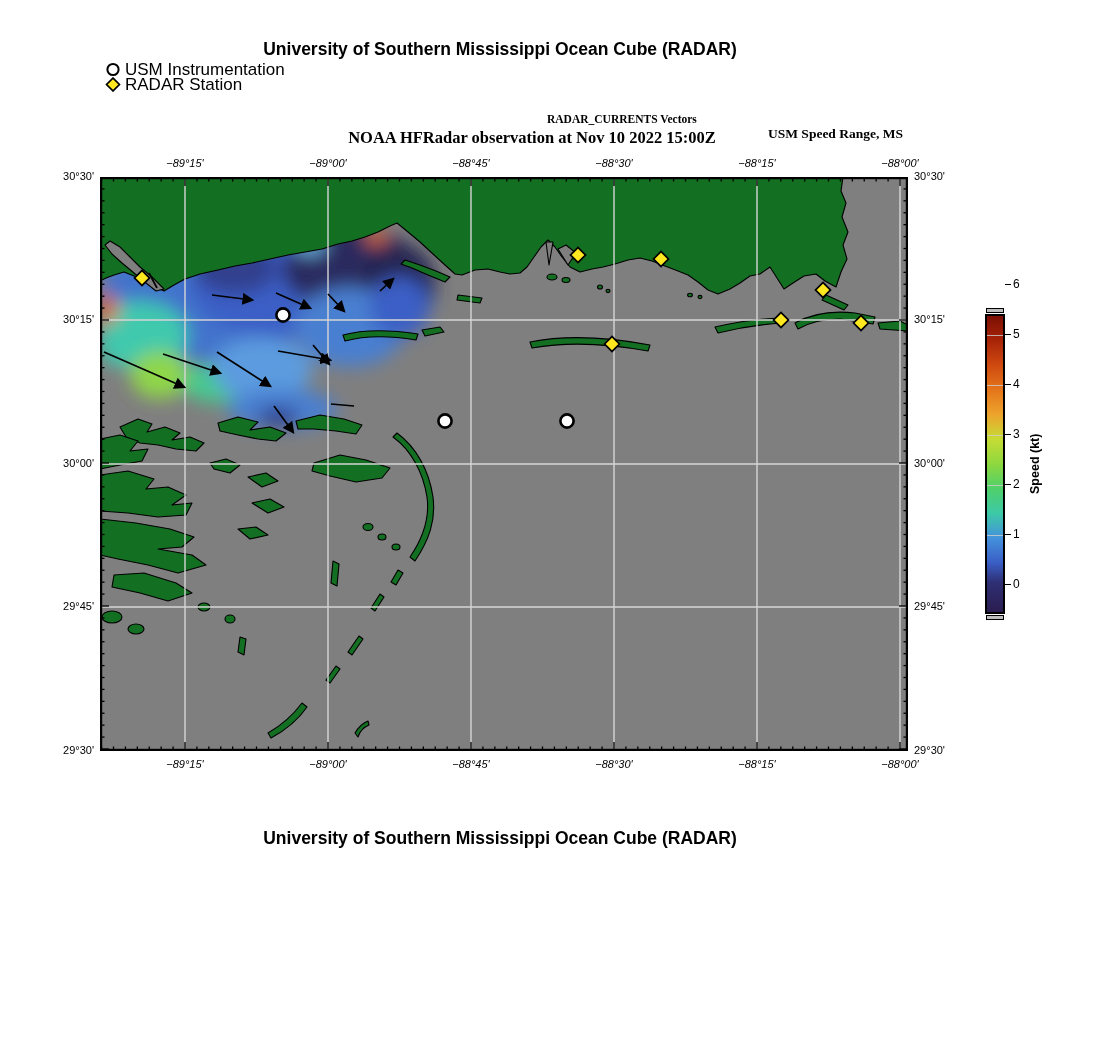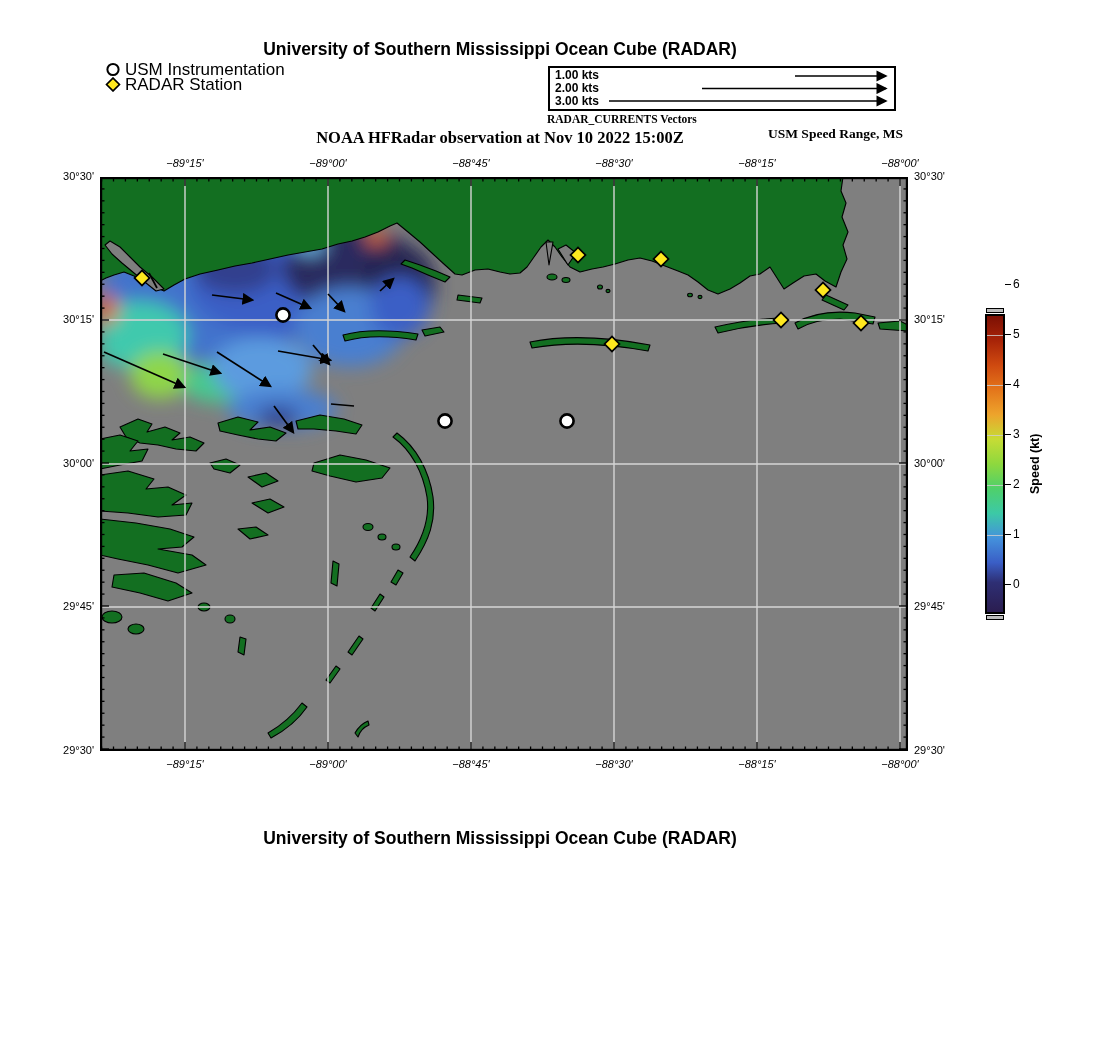--- a/index.html
+++ b/index.html
@@ -8,21 +8,21 @@
   .abs{position:absolute;margin-top:29px;}
   #main-title{top:10px;left:0;width:1000px;text-align:center;font-size:17.5px;font-weight:bold;}
   #footer-title{top:799px;left:0;width:1000px;text-align:center;font-size:17.5px;font-weight:bold;}
   #legend{left:105px;top:33px;}
   .legend-row{display:flex;align-items:center;height:15px;}
   .legend-row .lbl{font-size:17px;font-weight:normal;margin-left:3px;}
   #vector-box{left:548px;top:37px;width:344px;height:41px;border:2px solid #000;background:#fff;}
   #vscale-labels{position:absolute;left:5px;top:1px;font-size:12px;font-weight:bold;line-height:13px;}
   #vector-caption{left:547px;top:84px;font-size:11.5px;font-weight:bold;font-family:Liberation Serif, serif;}
   #subtitle{top:99px;left:0;width:1000px;text-align:center;font-size:16.5px;font-weight:bold;
-            font-family:"Liberation Serif", serif;}
+            font-family:"Liberation Serif", serif;padding-left:32px;}
   #range-label{left:768px;top:97px;font-size:13.5px;font-weight:bold;font-family:"Liberation Serif", serif;}
   #map-wrap{left:100px;top:148px;width:808px;height:574px;}
   .axlabel{position:absolute;font-size:11px;white-space:nowrap;}
   .axlabel.lon{transform:translateX(-50%);font-style:italic;}
   .axlabel.lat-left{width:62px;text-align:right;}
   #cbar{left:985px;top:285px;width:20px;height:300px;border:2px solid #000;box-sizing:border-box;}
   .cbar-cap{left:986px;width:18px;height:5px;background:#bdbdbd;border:1px solid #000;box-sizing:border-box;}
   .cbar-ticklabel{position:absolute;left:1013px;font-size:12px;}
   .cbar-tickmark{position:absolute;left:1005px;width:6px;height:0;border-top:1.6px solid #000;}
   .cbar-gridline{position:absolute;left:987px;width:16px;height:0;border-top:1px solid #cfcfcf;opacity:.8;}
@@ -44,37 +44,20 @@
       <span class="lbl">USM Instrumentation</span>
     </div>
     <div class="legend-row">
       <svg width="17" height="15">
         <rect x="-4.6" y="-4.6" width="9.2" height="9.2" fill="#ffe81f" stroke="#000" stroke-width="1.6" transform="translate(8,7.5) rotate(45)"></rect>
       </svg>
       <span class="lbl">RADAR Station</span>
     </div>
   </div>
 
-  <div id="vector-box" class="abs">
-    <svg id="vscale-svg" width="344" height="41">
-      <defs>
-        <marker id="bighead" viewBox="0 0 10 10" refX="8.5" refY="5" markerWidth="8" markerHeight="8" orient="auto">
-          <path d="M0,0 L10,5 L0,10 Z" fill="#000"></path>
-        </marker>
-      </defs>
-    <line x1="245" y1="8" x2="336" y2="8" stroke="#000" stroke-width="1.4" marker-end="url(#bighead)"></line>
-        <line x1="152" y1="20.5" x2="336" y2="20.5" stroke="#000" stroke-width="1.4" marker-end="url(#bighead)"></line>
-        <line x1="59" y1="33" x2="336" y2="33" stroke="#000" stroke-width="1.4" marker-end="url(#bighead)"></line>
-      </svg>
-    <div id="vscale-labels">
-        <div>1.00 kts</div>
-        <div>2.00 kts</div>
-        <div>3.00 kts</div>
-      </div>
-  </div>
   <div id="vector-caption" class="abs">RADAR_CURRENTS Vectors</div>
 
   <div id="subtitle" class="abs">NOAA HFRadar observation at Nov 10 2022 15:00Z</div>
   <div id="range-label" class="abs">USM Speed Range, MS</div>
 
   <div id="map-wrap" class="abs">
     <svg id="map-svg" width="808" height="574" viewBox="0 0 808 574">
       <defs>
         <filter id="blobblur" x="-20%" y="-20%" width="140%" height="140%">
           <feGaussianBlur stdDeviation="9"></feGaussianBlur>

